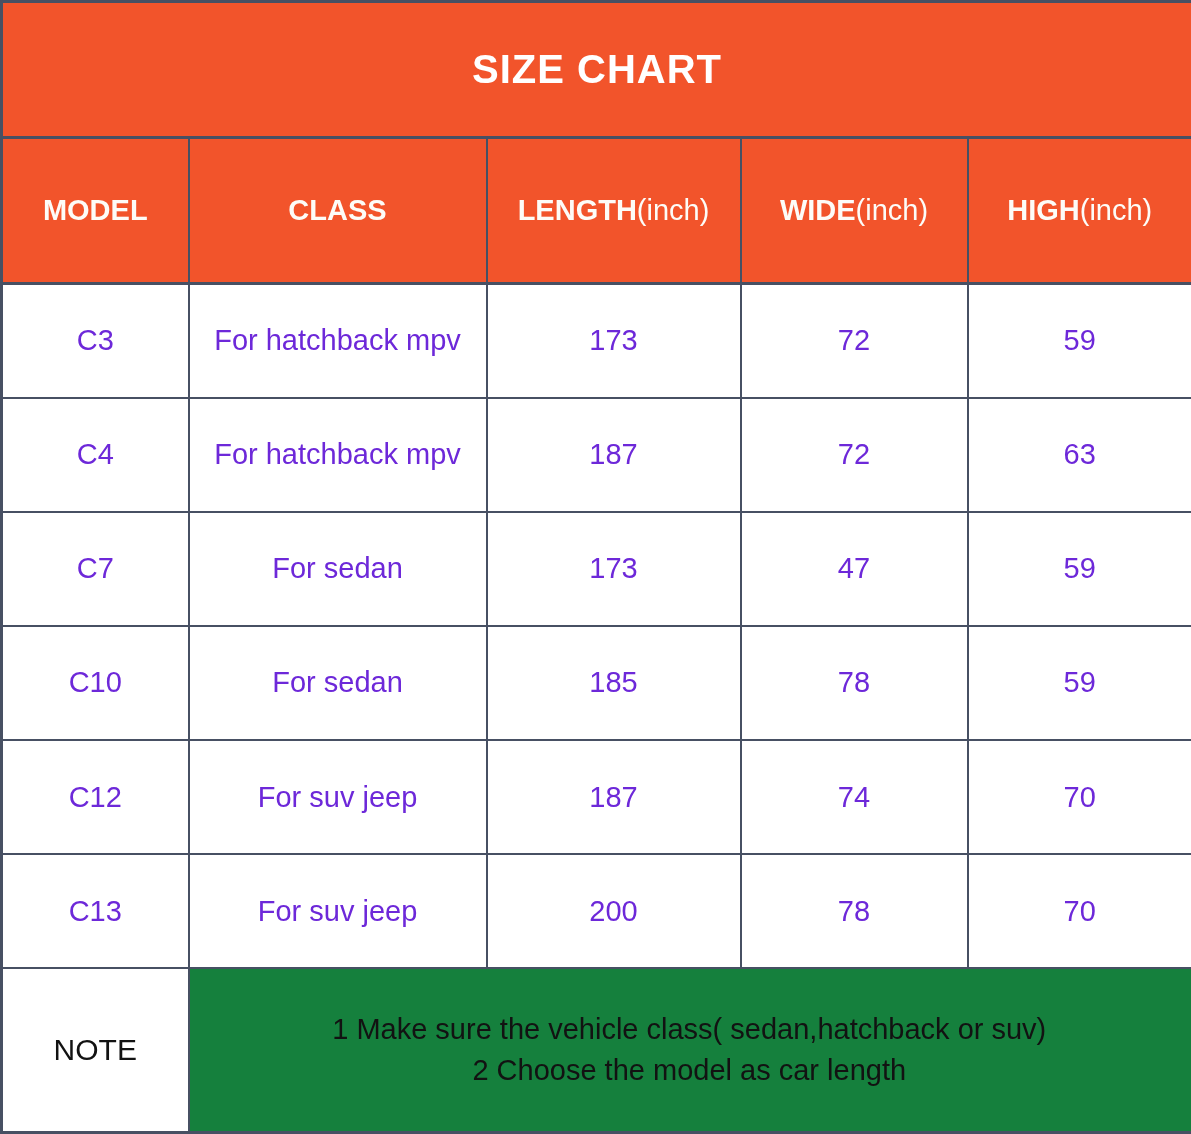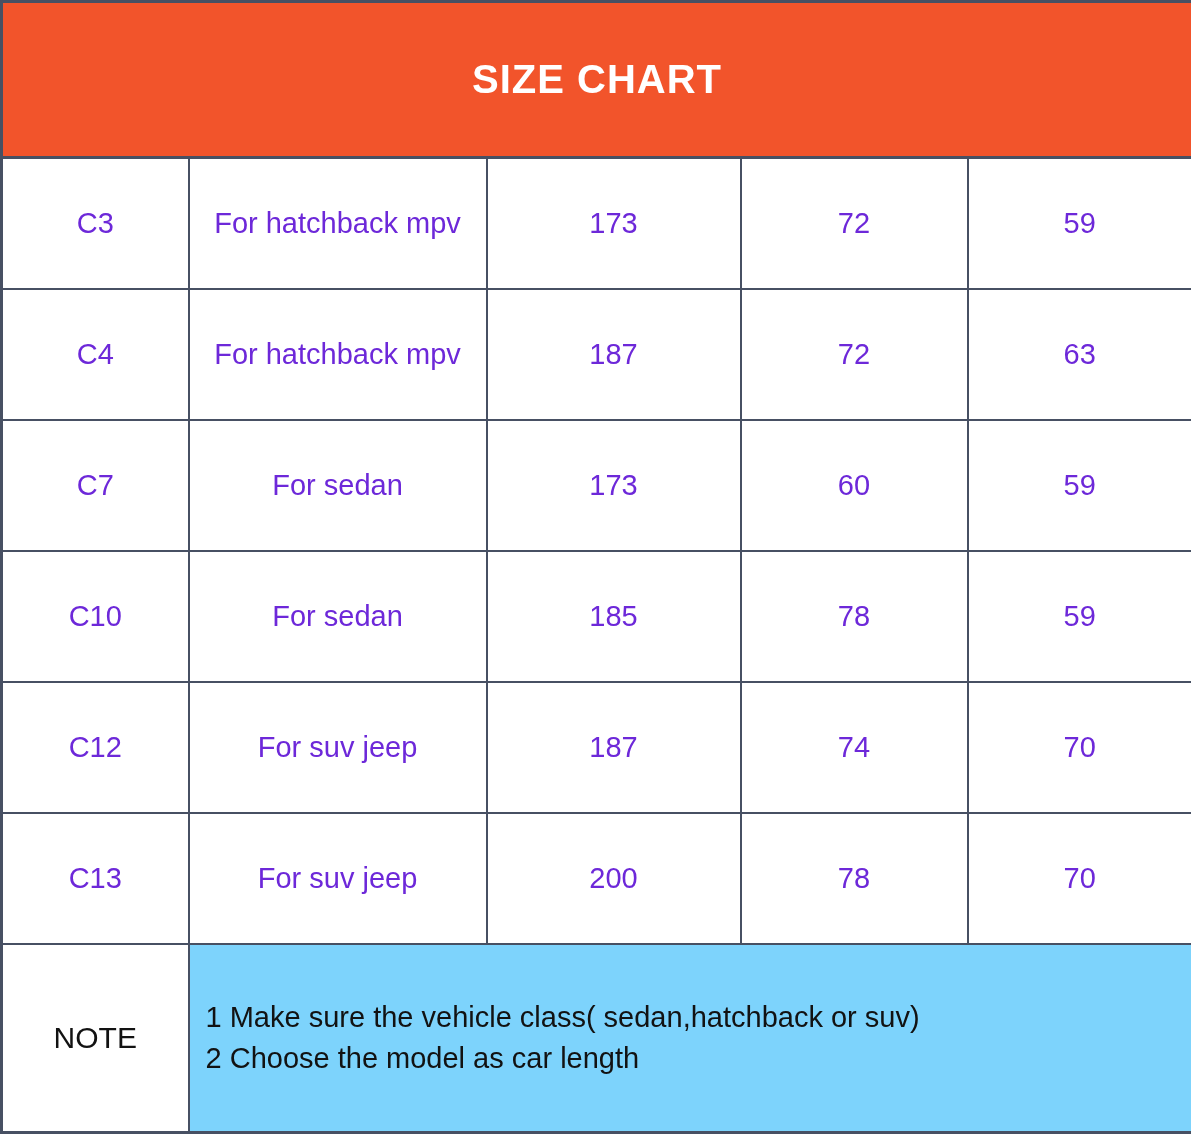--- a/index.html
+++ b/index.html
@@ -68,23 +68,23 @@
 
   
   tr.note-row { height: 135px; }
   td.note-label {
     font-size: 30px;
     font-weight: 400;
     color: #121212;
     background: #ffffff;
   }
   td.note-body {
-    text-align: left;
+    text-align: center;
     padding: 10px 18px 10px 16px;
-    background: #7dd3fc;
+    background: #15803d;
   }
   td.note-body .note-line {
     font-size: 29px;
     color: #121212;
     line-height: 1.42;
   }
 </style>
 </head>
 <body>
 
@@ -96,40 +96,47 @@
         <col class="c-length">
         <col class="c-wide">
         <col class="c-high">
     </colgroup>
 
     <tbody>
         <tr class="banner-row">
       <th class="banner" colspan="5">SIZE CHART</th>
     </tr>
 
+    <tr class="header-row">
+      <th class="col-header"><span>MODEL</span><span class="unit"></span></th>
+      <th class="col-header"><span>CLASS</span><span class="unit"></span></th>
+      <th class="col-header"><span>LENGTH</span><span class="unit">(inch)</span></th>
+      <th class="col-header"><span>WIDE</span><span class="unit">(inch)</span></th>
+      <th class="col-header"><span>HIGH</span><span class="unit">(inch)</span></th>
+    </tr>
 
     <tr class="data-row">
       <td>C3</td>
       <td>For hatchback mpv</td>
       <td>173</td>
       <td>72</td>
       <td>59</td>
     </tr>
     <tr class="data-row">
       <td>C4</td>
       <td>For hatchback mpv</td>
       <td>187</td>
       <td>72</td>
       <td>63</td>
     </tr>
     <tr class="data-row">
       <td>C7</td>
       <td>For sedan</td>
       <td>173</td>
-      <td>60</td>
+      <td>47</td>
       <td>59</td>
     </tr>
     <tr class="data-row">
       <td>C10</td>
       <td>For sedan</td>
       <td>185</td>
       <td>78</td>
       <td>59</td>
     </tr>
     <tr class="data-row">

